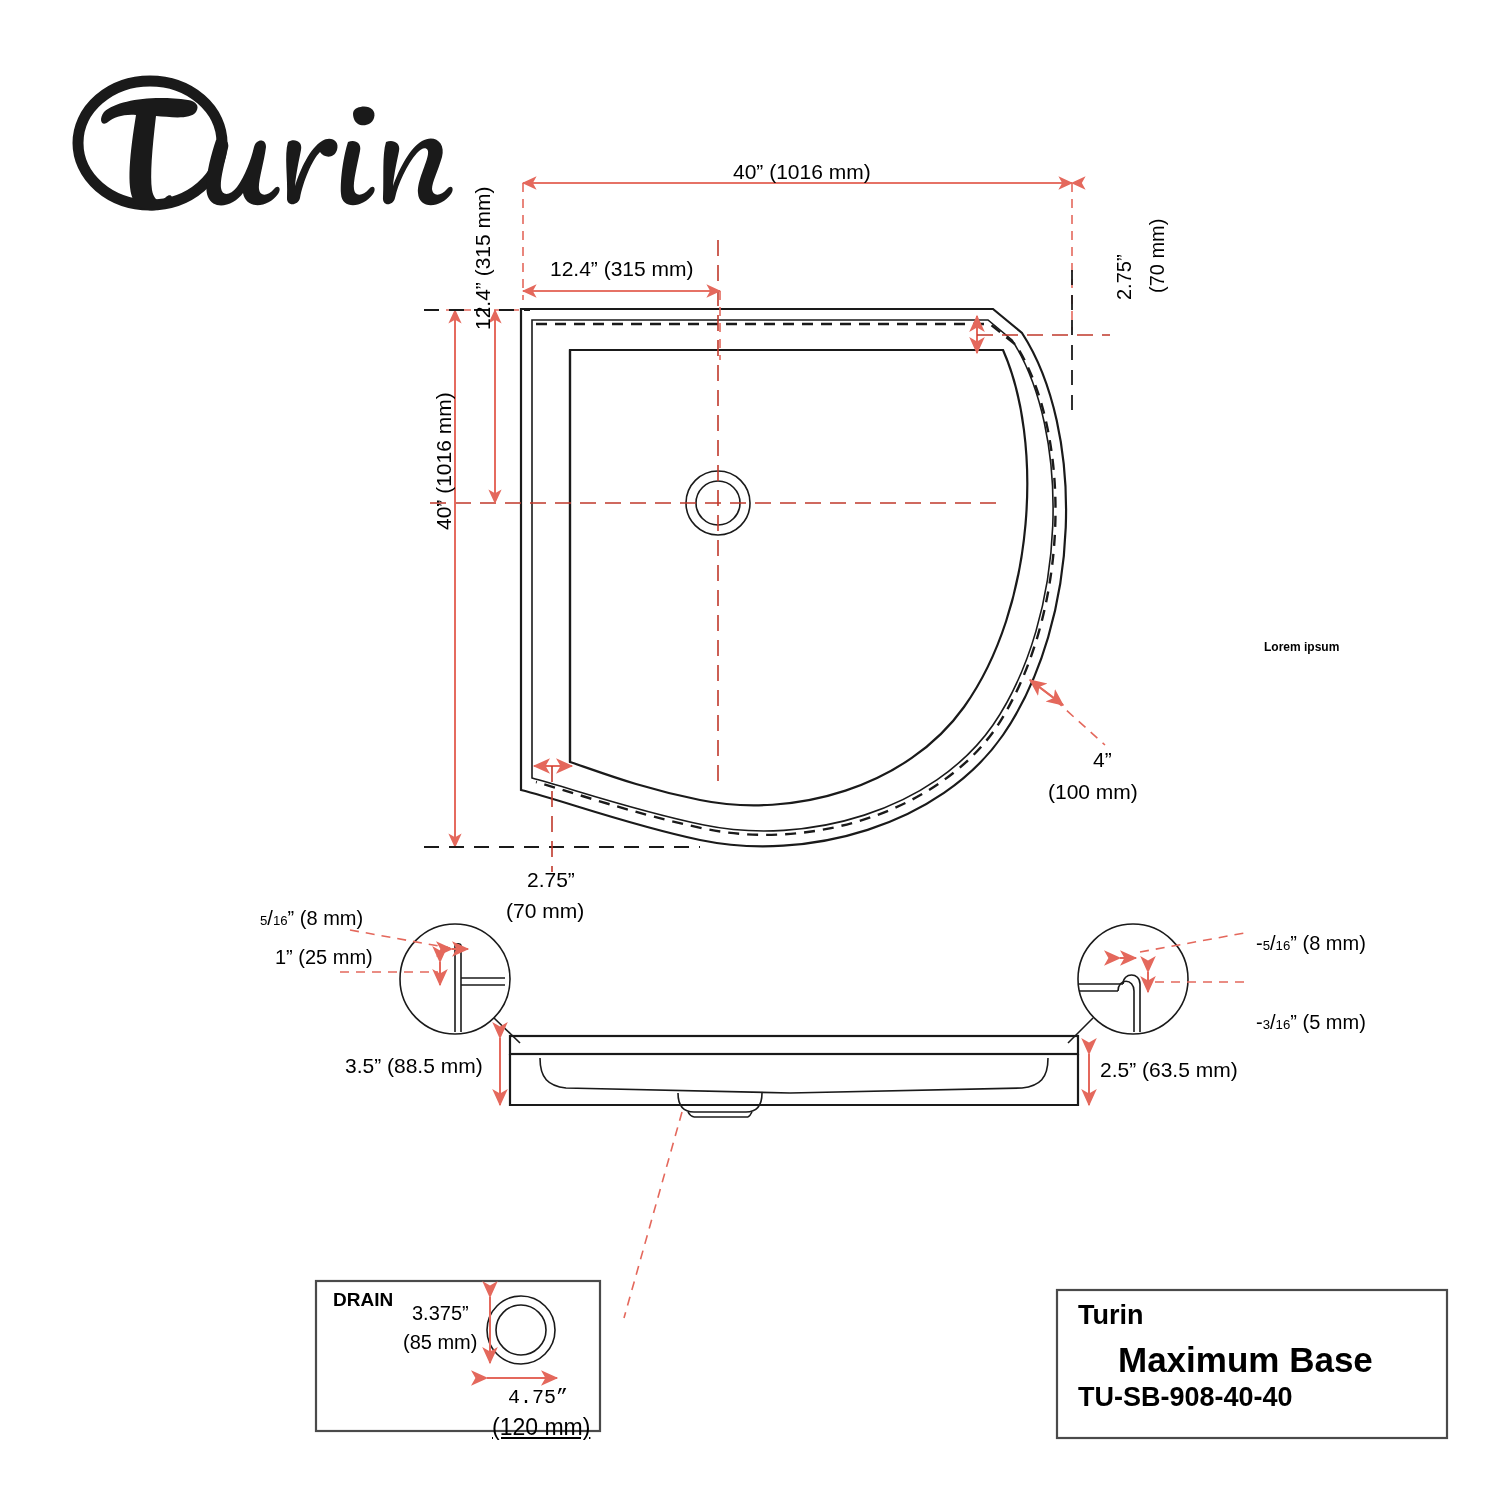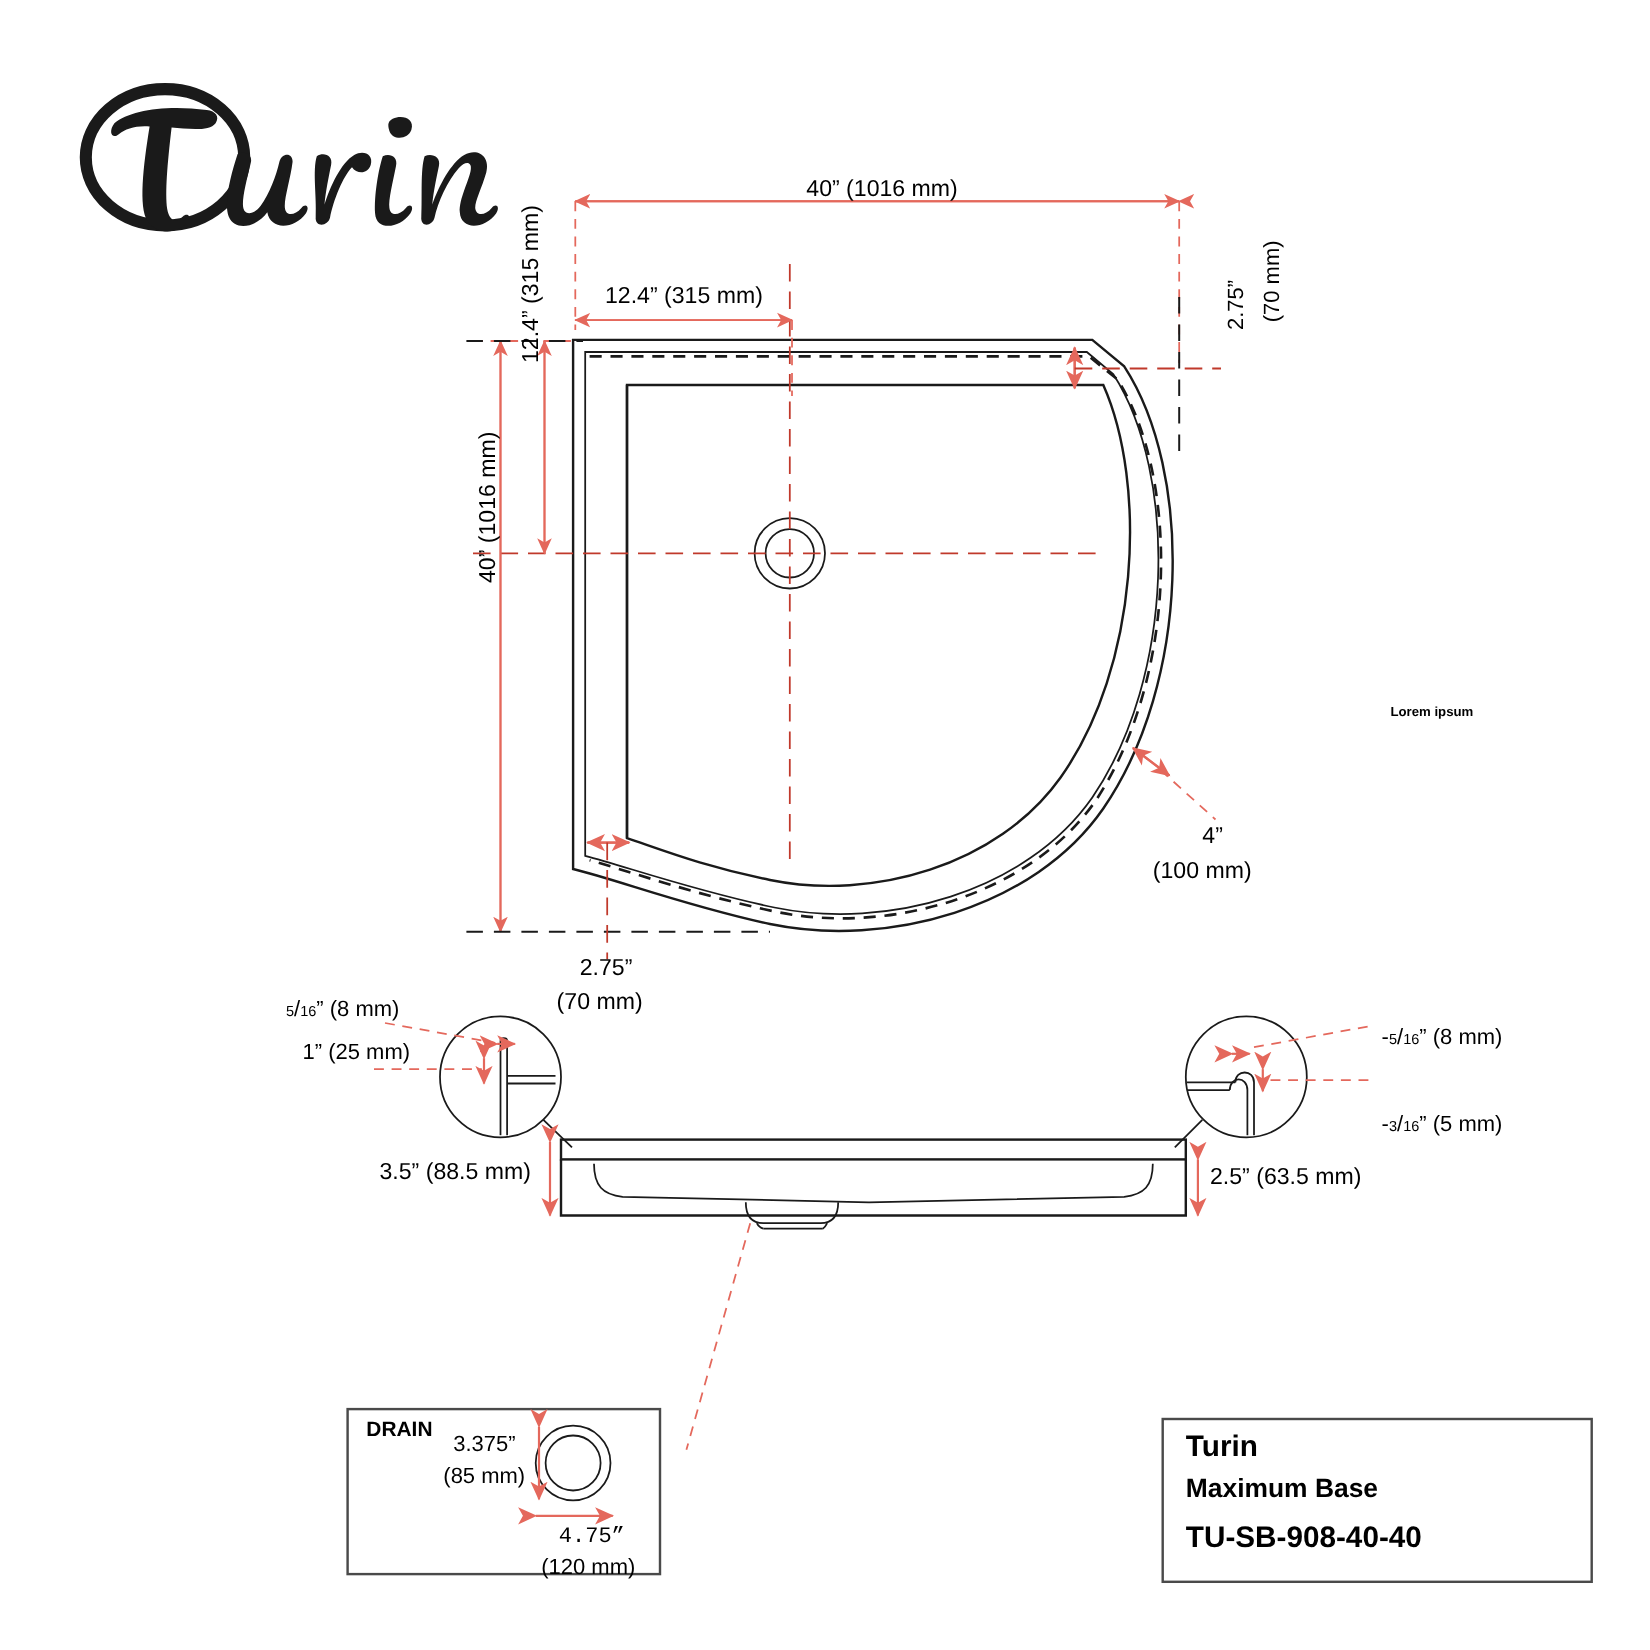--- a/index.html
+++ b/index.html
@@ -356,21 +356,21 @@
   <div style="position:absolute;left:1100px;top:1058px;font-size:21px;white-space:nowrap;" class="dimtext">2.5” (63.5 mm)</div>
 
   <div style="position:absolute;left:333px;top:1289px;font-size:19px;" class="blacktext">DRAIN</div>
 
   <div style="position:absolute;left:412px;top:1302px;font-size:20px;white-space:nowrap;text-align:right;" class="dimtext">3.375”</div>
 
   <div style="position:absolute;left:403px;top:1331px;font-size:20px;white-space:nowrap;" class="dimtext">(85 mm)</div>
 
   <div style="position:absolute;left:508px;top:1386px;font-size:20px;white-space:nowrap;font-family:Liberation Mono, monospace;" class="dimtext">4.75”</div>
 
-  <div style="position:absolute;left:492px;top:1414px;font-size:20px;white-space:nowrap;" class="dimtext">(120 mm)</div>
+  <div style="position:absolute;left:492px;top:1414px;font-size:23px;white-space:nowrap;text-decoration:underline;" class="dimtext">(120 mm)</div>
 
   <div style="position:absolute;left:1078px;top:1300px;font-size:27px;" class="blacktext">Turin</div>
 
-  <div style="position:absolute;left:1078px;top:1340px;font-size:24px;" class="blacktext">Maximum Base</div>
+  <div style="position:absolute;left:1118px;top:1340px;font-size:35px;" class="blacktext">Maximum Base</div>
 
   <div style="position:absolute;left:1078px;top:1382px;font-size:27px;" class="blacktext">TU-SB-908-40-40</div>
 
 </div>
 
 </body></html>

